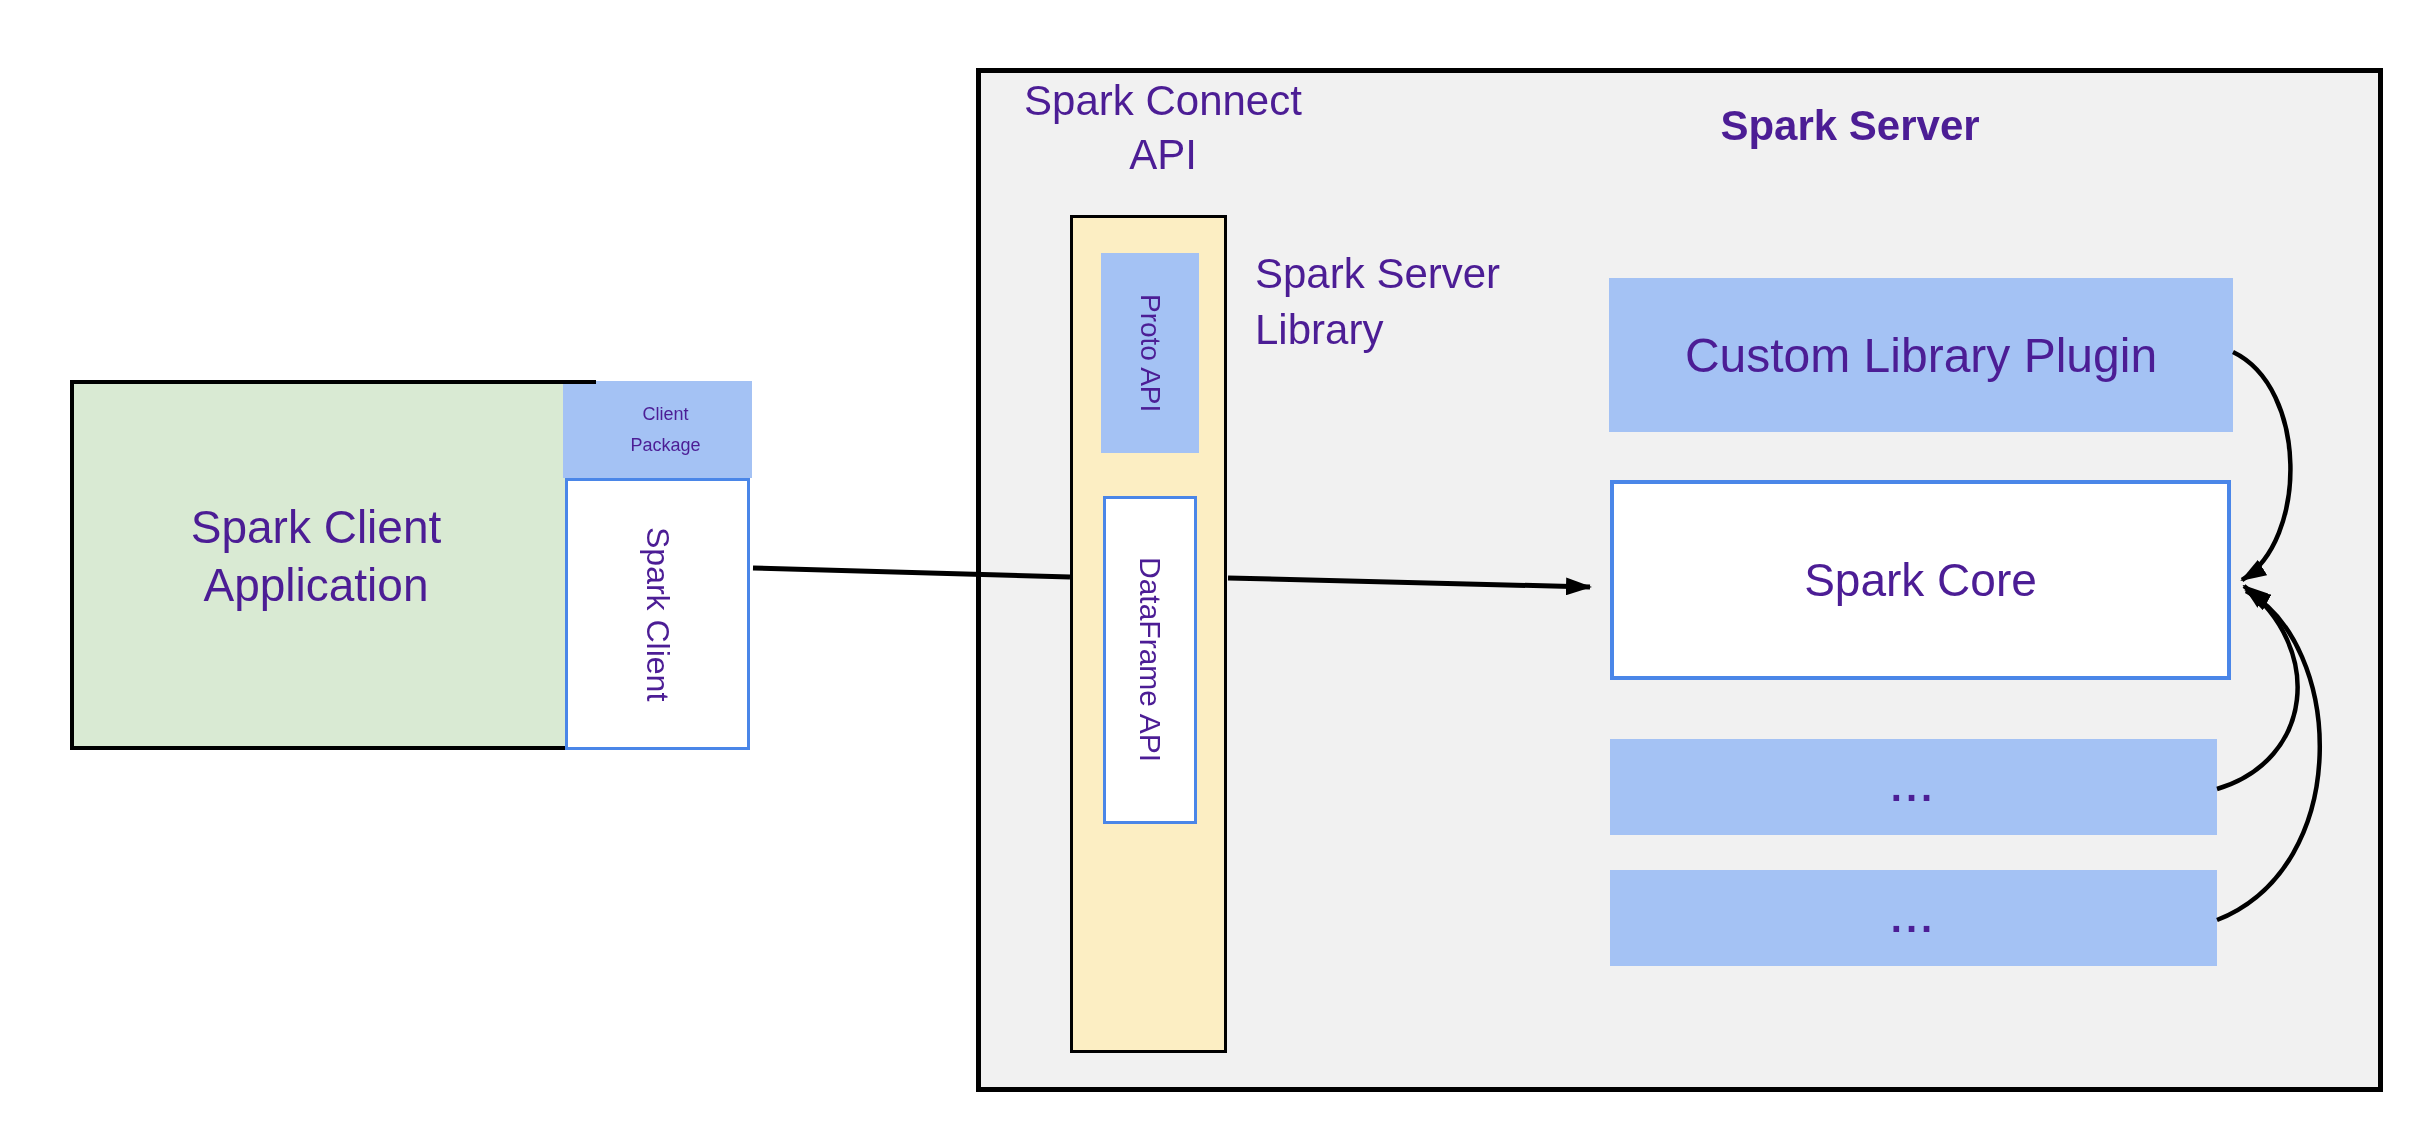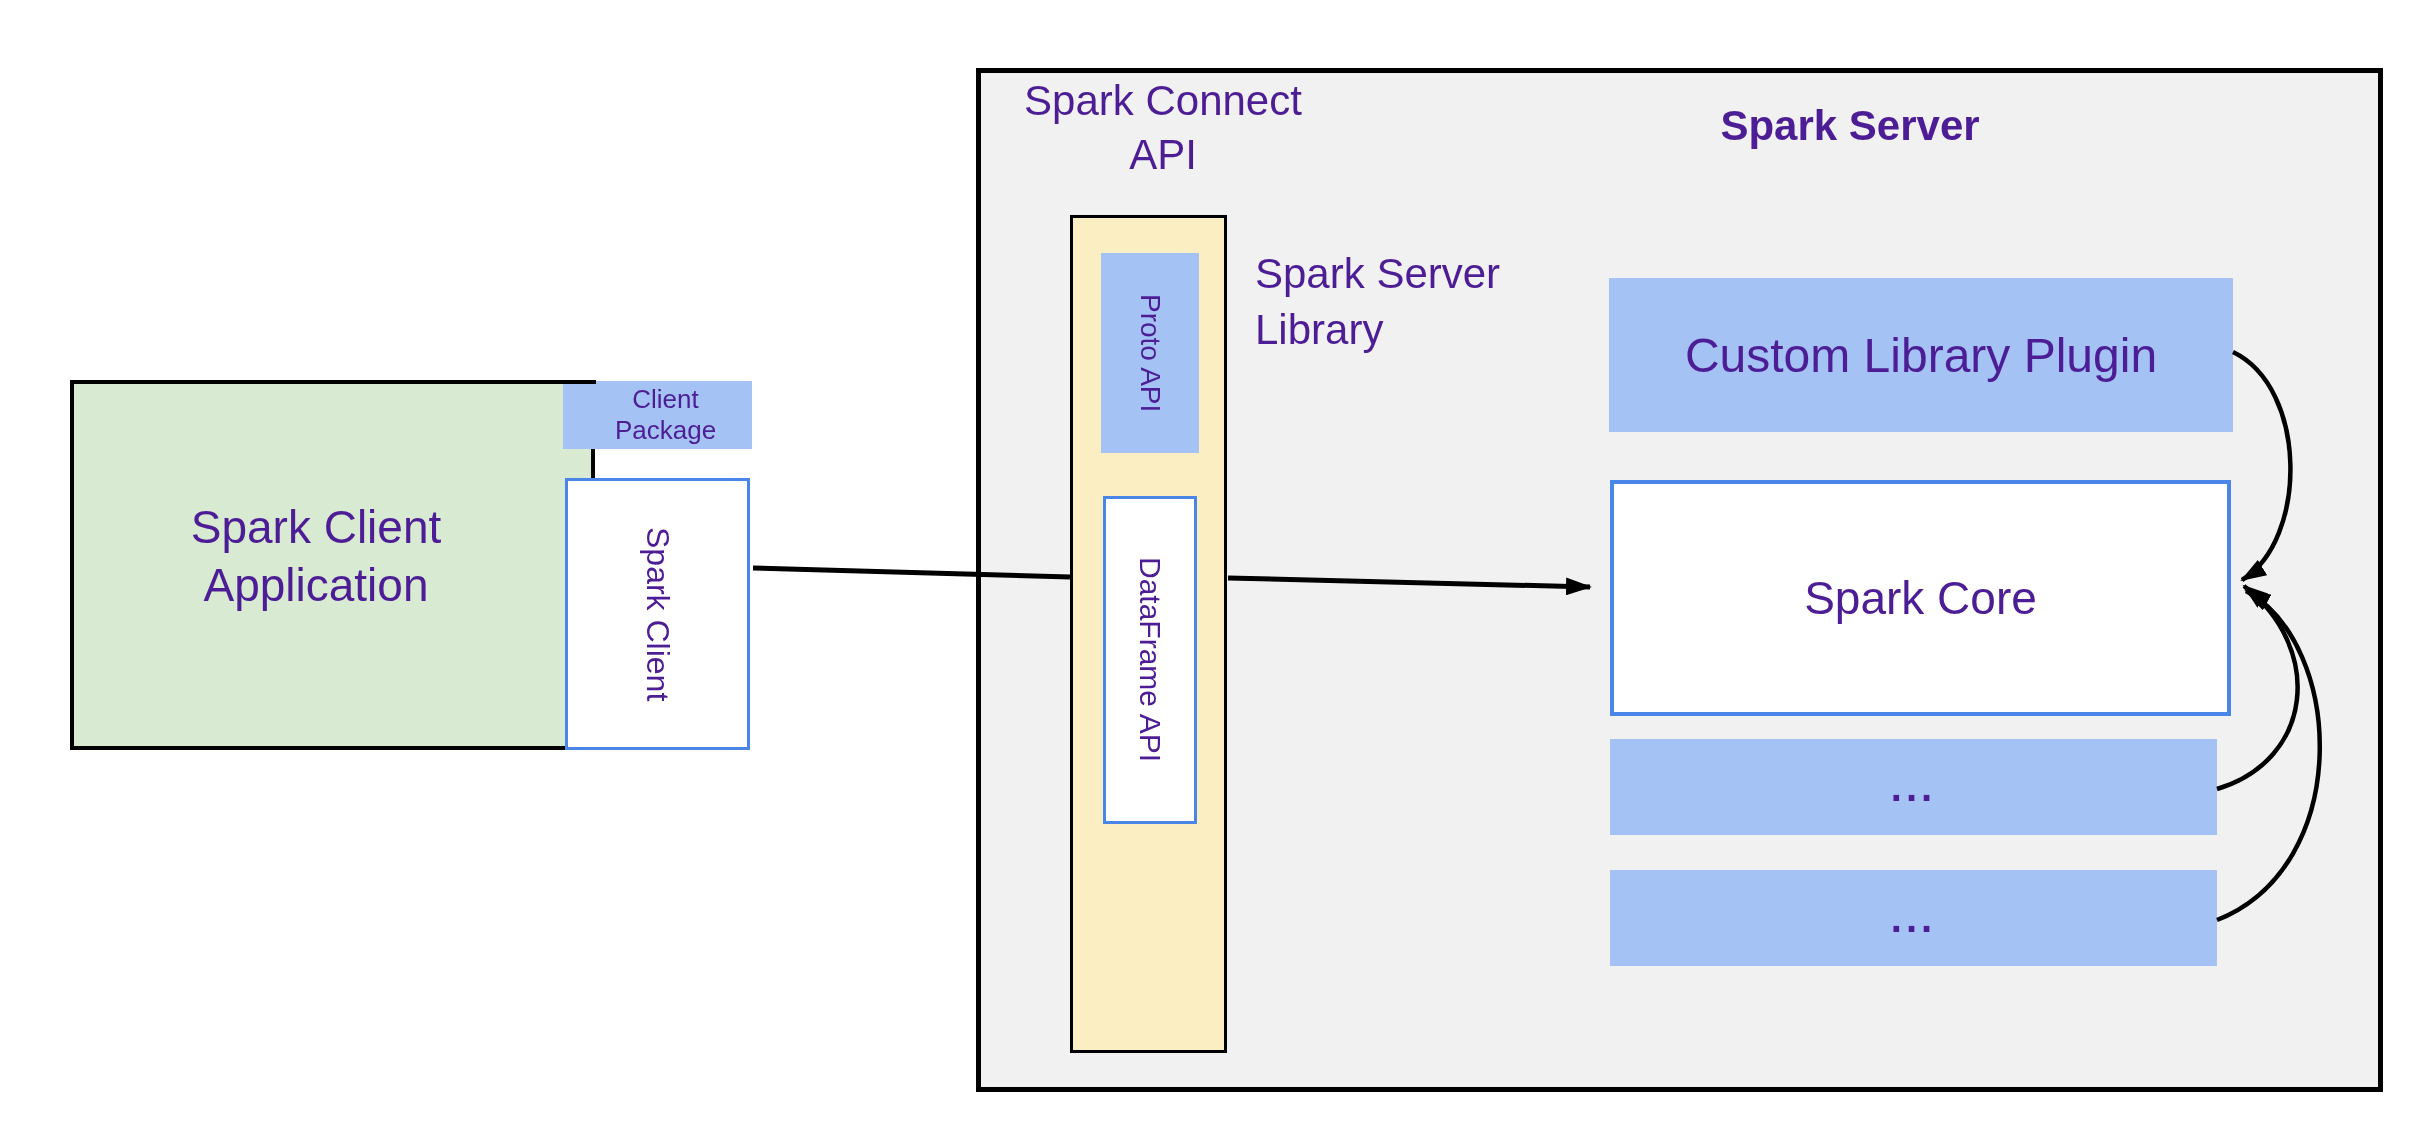--- a/index.html
+++ b/index.html
@@ -39,24 +39,24 @@
     background:var(--green-fill,#d9ead3);
     border:4px solid var(--line-black,#000);
     z-index:2;
   }
   .client-app-label{
     left:96px;top:498px;width:440px;
     font-size:46px;line-height:58px;
     z-index:3;text-align:center;
   }
   .client-package-box{
-    left:563px;top:381px;width:189px;height:68px;
+    left:563px;top:381px;width:189px;height:97px;
     background:var(--blue-fill,#a4c2f4);
     z-index:3;
-    font-size:26px;line-height:31px;padding-left:16px;
+    font-size:18px;line-height:31px;padding-left:16px;
   }
   .border-artifact{
     left:563px;top:380px;width:33px;height:4px;
     background:var(--line-black,#000);
     z-index:4;
   }
   .spark-client-box{
     left:565px;top:478px;width:185px;height:272px;
     background:#fff;
     border:3px solid var(--blue-border,#4a86e8);
@@ -93,21 +93,21 @@
     z-index:3;text-align:left;
   }
 
   
   .plugin-box{
     left:1609px;top:278px;width:624px;height:154px;
     background:var(--blue-fill,#a4c2f4);
     z-index:2;font-size:48px;
   }
   .core-box{
-    left:1610px;top:480px;width:621px;height:236px;
+    left:1610px;top:480px;width:621px;height:200px;
     background:#fff;
     border:4px solid var(--blue-border,#4a86e8);
     z-index:2;font-size:46px;
   }
   .more-box-1{
     left:1610px;top:739px;width:607px;height:96px;
     background:var(--blue-fill,#a4c2f4);
     z-index:2;font-size:40px;font-weight:bold;letter-spacing:4px;
   }
   .more-box-2{

